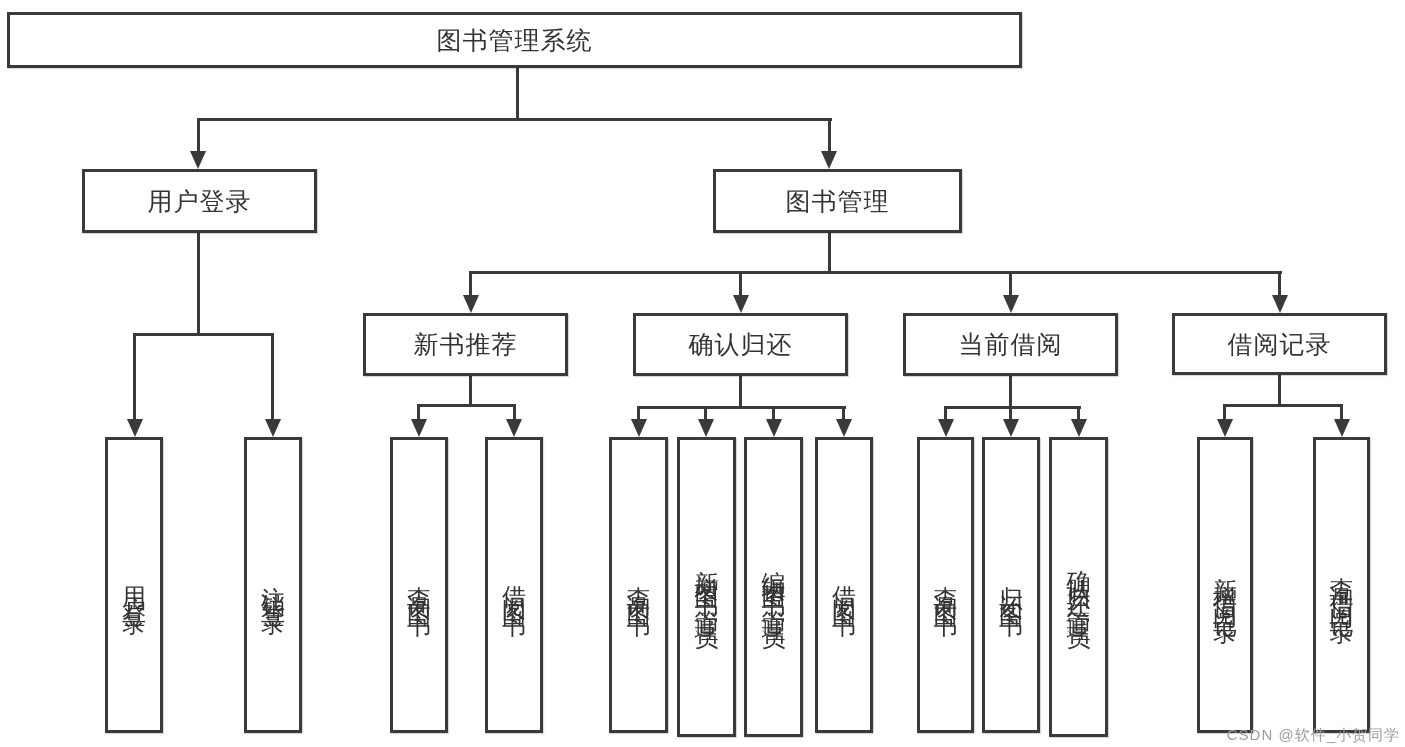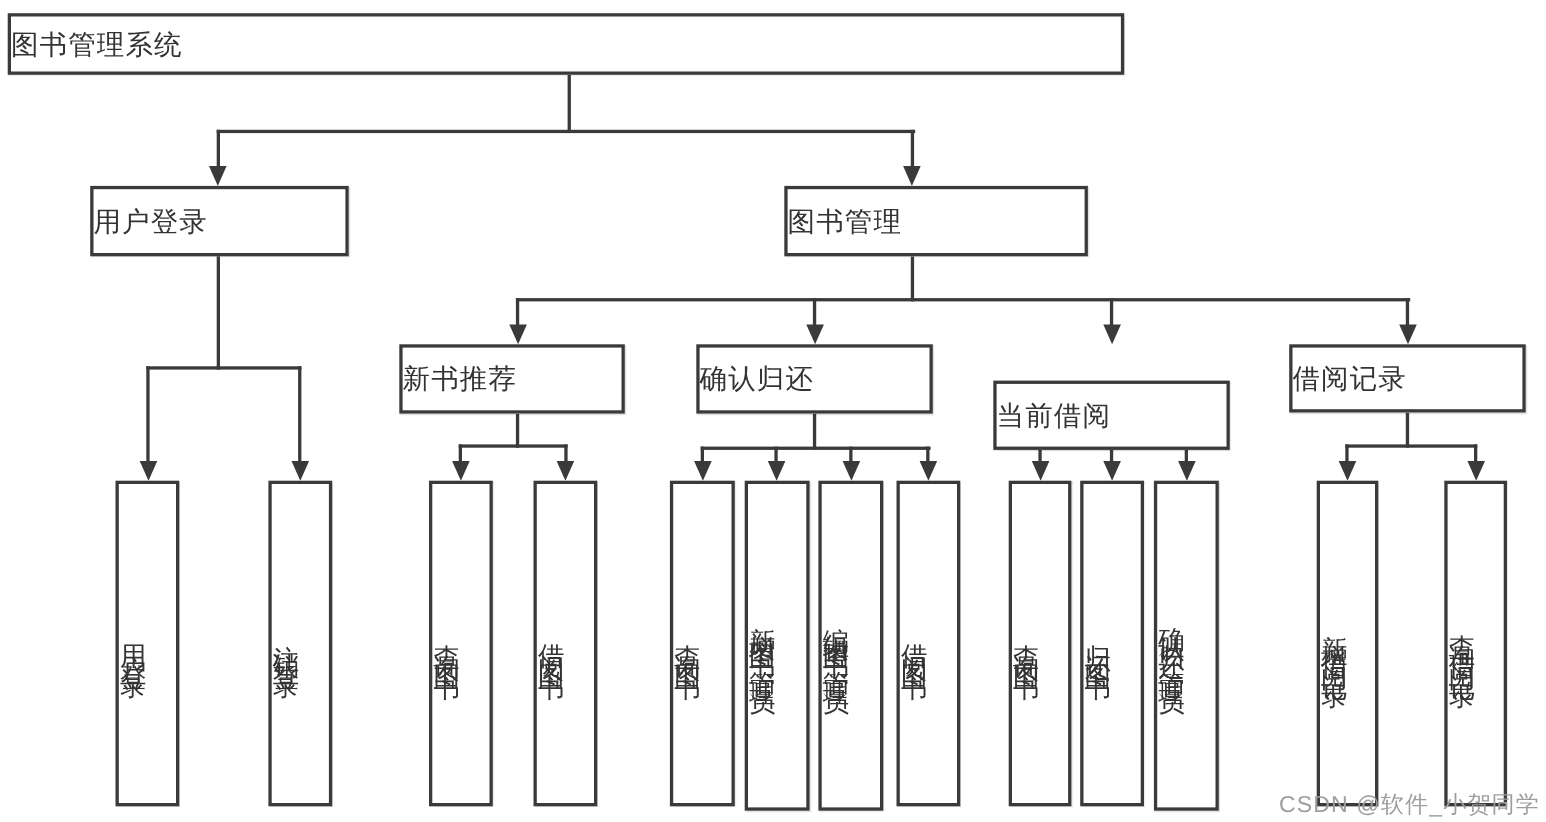--- a/index.html
+++ b/index.html
@@ -4,42 +4,42 @@
 <style>
   html,body { margin:0; padding:0; background:#fff; }
   .canvas {
     position:relative; width:1405px; height:747px;
     background:var(--bg,#ffffff); overflow:hidden;
     font-family:"Liberation Sans","DejaVu Sans",sans-serif;
   }
   .box {
     position:absolute; box-sizing:border-box; background:#fff;
     border:3px solid var(--line,#3a3a3a);
-    display:flex; align-items:center; 
+    display:flex; align-items:center; justify-content:center;
     z-index:2; box-shadow:1px 1px 1px rgba(0,0,0,0.15);
   }
   .root-box { border-width:3px; }
   .hlabel { font-size:25px; color:var(--text,#333); letter-spacing:1px; white-space:nowrap; }
   .vtext {
     writing-mode:vertical-rl; text-orientation:mixed;
     font-size:24px; letter-spacing:9px; line-height:1;
     color:var(--text,#333); white-space:nowrap;
   }
   .tight .vtext { letter-spacing:8px; }
   .vl, .hl { position:absolute; background:var(--line,#3a3a3a); z-index:1; }
   .vl { width:3px; }
   .hl { height:3px; }
   .arr {
     position:absolute; width:0; height:0; z-index:1;
     border-left:8px solid transparent; border-right:8px solid transparent;
     border-top:18px solid var(--line,#3a3a3a);
   }
   .watermark {
     position:absolute; right:5px; bottom:2px; z-index:5;
-    font-size:21px; letter-spacing:1px; color:var(--wm,#9e9e9e);
+    font-size:15px; letter-spacing:1px; color:var(--wm,#9e9e9e);
     white-space:nowrap;
   }
 </style>
 </head>
 <body>
 
 <div class="canvas">
 
   <div class="vl" style="left:516px;top:68px;height:52px;"></div>
   <div class="hl" style="left:197px;top:118px;width:635px;"></div>
@@ -100,31 +100,31 @@
   <div class="vl" style="left:1340px;top:404px;height:17px;"></div>
   <div class="arr" style="left:1334px;top:419px;"></div>
 
   <div class="box root-box" style="left:7px;top:12px;width:1015px;height:56px;">
     <span class="hlabel">图书管理系统</span>
   </div>
 
   <div class="box" style="left:82px;top:169px;width:235px;height:64px;">
     <span class="hlabel">用户登录</span>
   </div>
-  <div class="box" style="left:713px;top:169px;width:276px;height:64px;">
+  <div class="box" style="left:713px;top:169px;width:249px;height:64px;">
     <span class="hlabel">图书管理</span>
   </div>
 
   <div class="box" style="left:363px;top:313px;width:205px;height:63px;">
     <span class="hlabel">新书推荐</span>
   </div>
   <div class="box" style="left:633px;top:313px;width:215px;height:63px;">
     <span class="hlabel">确认归还</span>
   </div>
-  <div class="box" style="left:903px;top:313px;width:215px;height:63px;margin-top:33px;">
+  <div class="box" style="left:903px;top:313px;width:215px;height:63px;">
     <span class="hlabel">当前借阅</span>
   </div>
   <div class="box" style="left:1172px;top:313px;width:215px;height:62px;">
     <span class="hlabel">借阅记录</span>
   </div>
 
   <div class="box leaf" style="left:105px;top:437px;width:58px;height:296px;">
     <span class="vtext">用户登录</span>
   </div>
   <div class="box leaf" style="left:244px;top:437px;width:58px;height:296px;">

